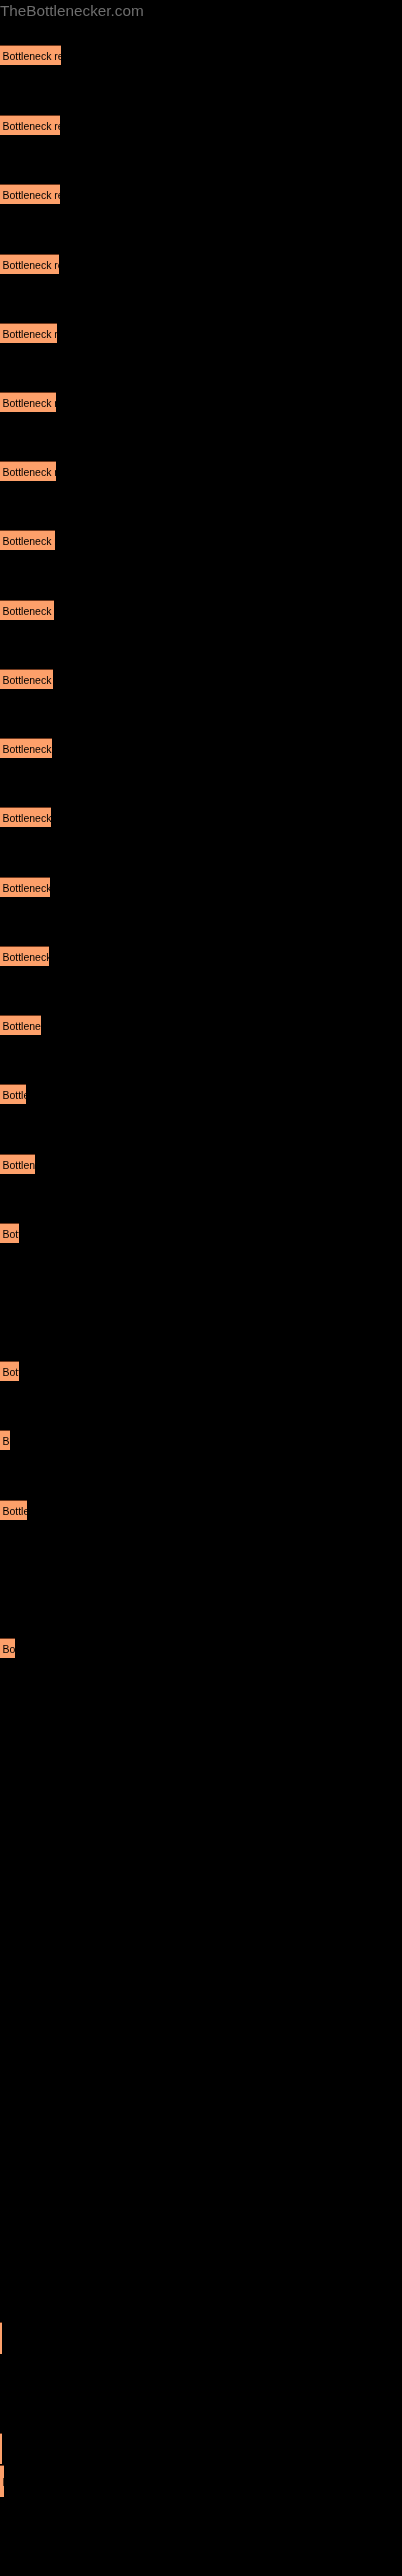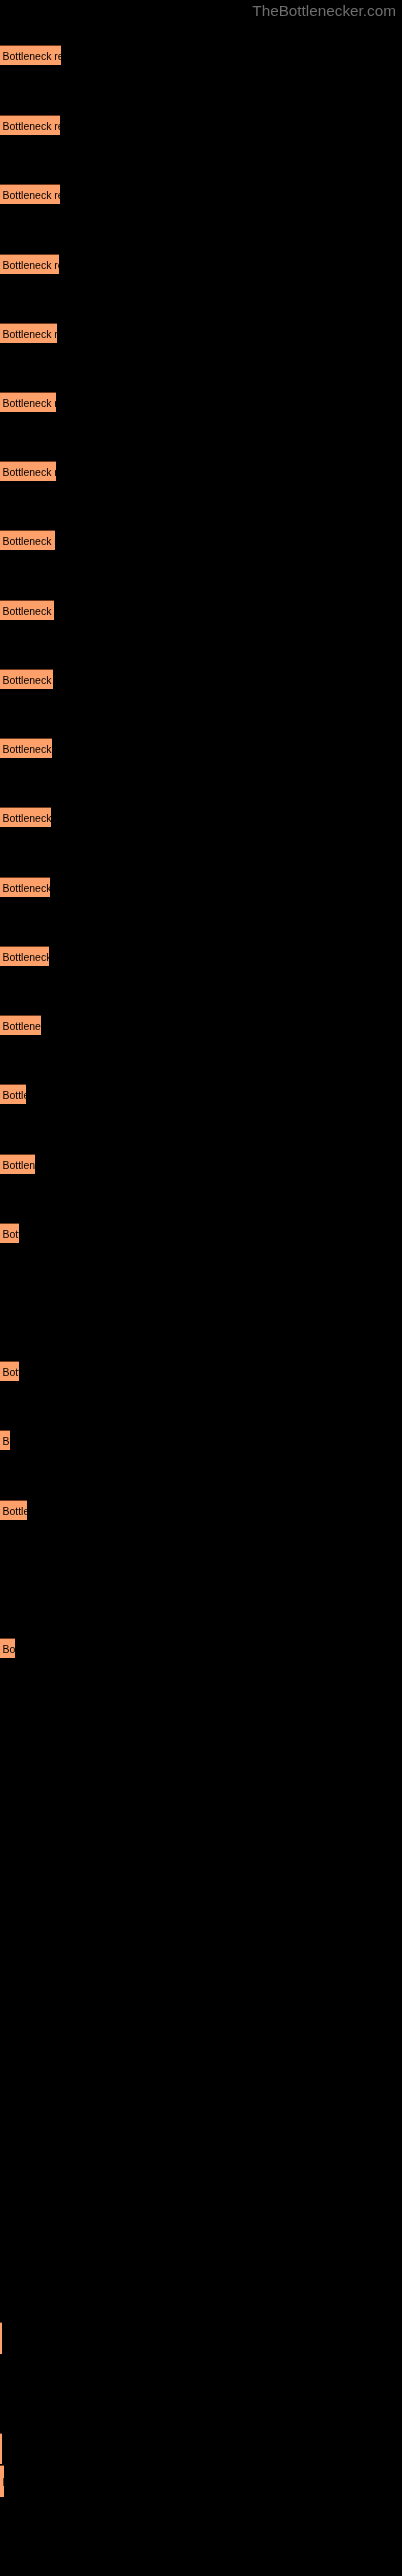--- a/index.html
+++ b/index.html
@@ -18,21 +18,21 @@
     position: relative;
     width: 403px;
     height: 2576px;
     background: #000000;
   }
   #chart-title {
     position: absolute;
     top: 0px;
     left: 0px;
     width: 396px;
-    text-align: right;
+    text-align: left;
     font-size: 15.3px;
     line-height: 22px;
     color: #6e6e6e;
     letter-spacing: 0px;
     white-space: nowrap;
     font-family: "Liberation Sans", sans-serif;
   }
   #plot-area {
     position: absolute;
     top: 0px;

